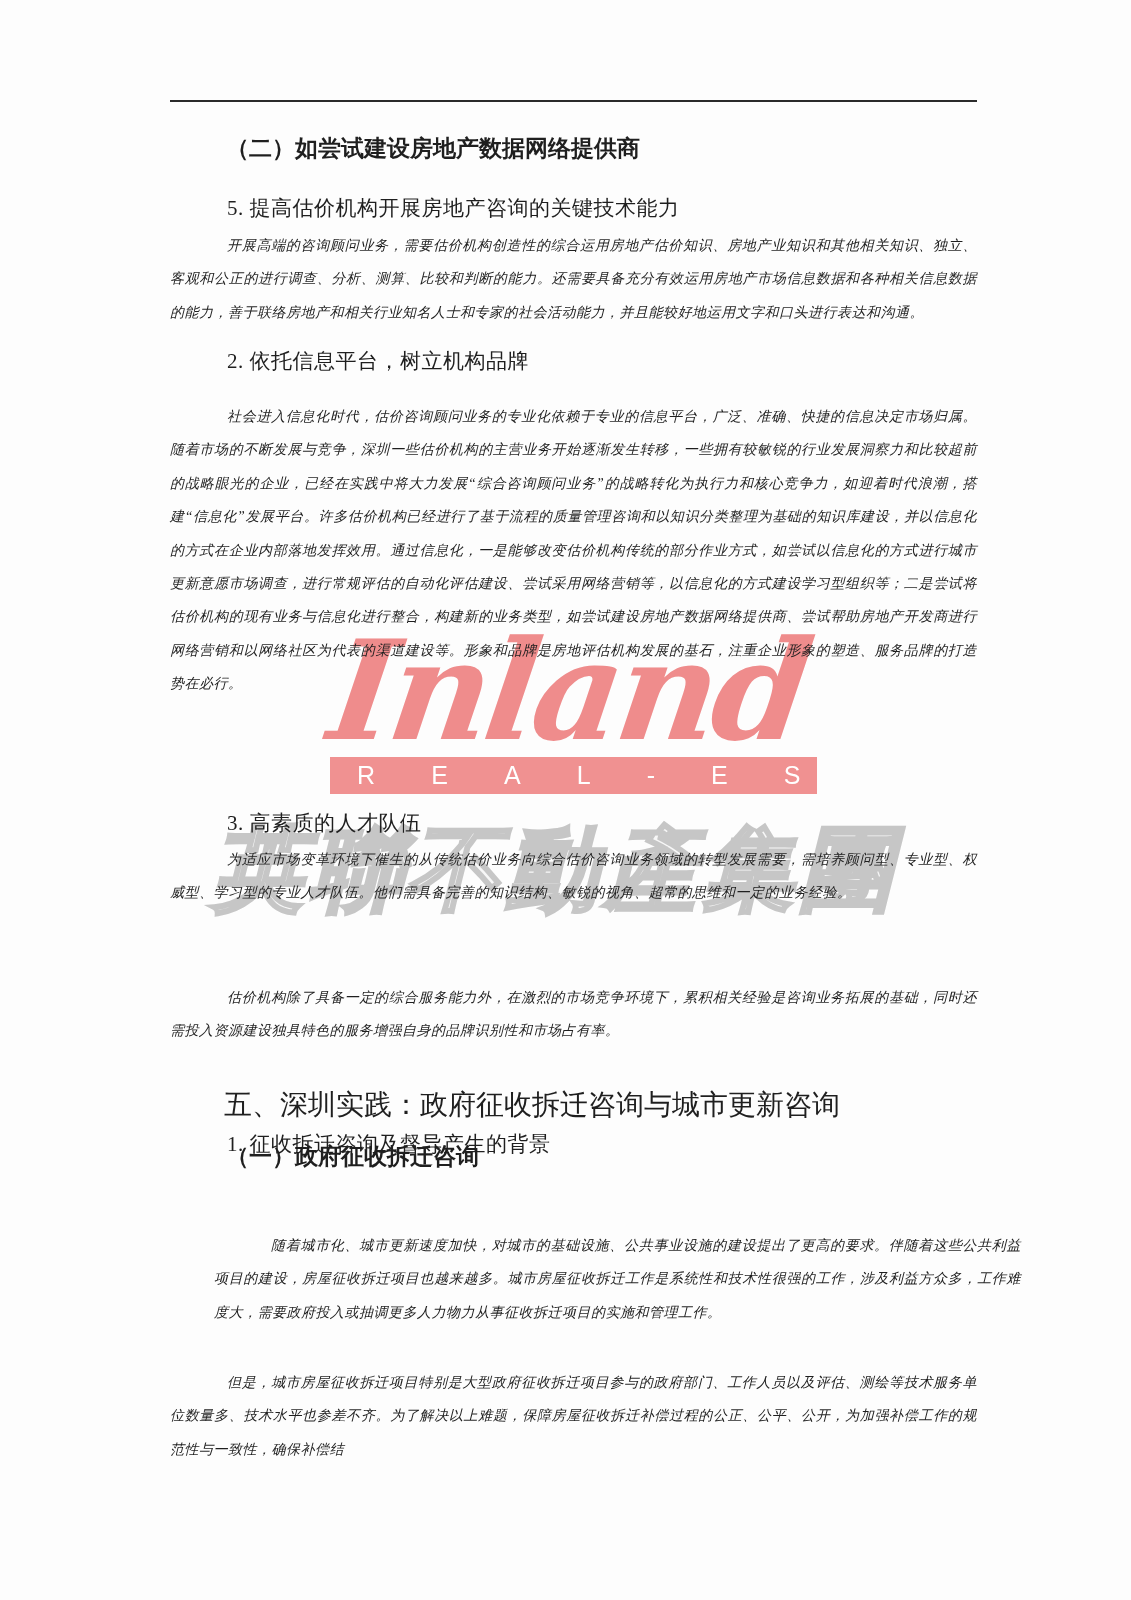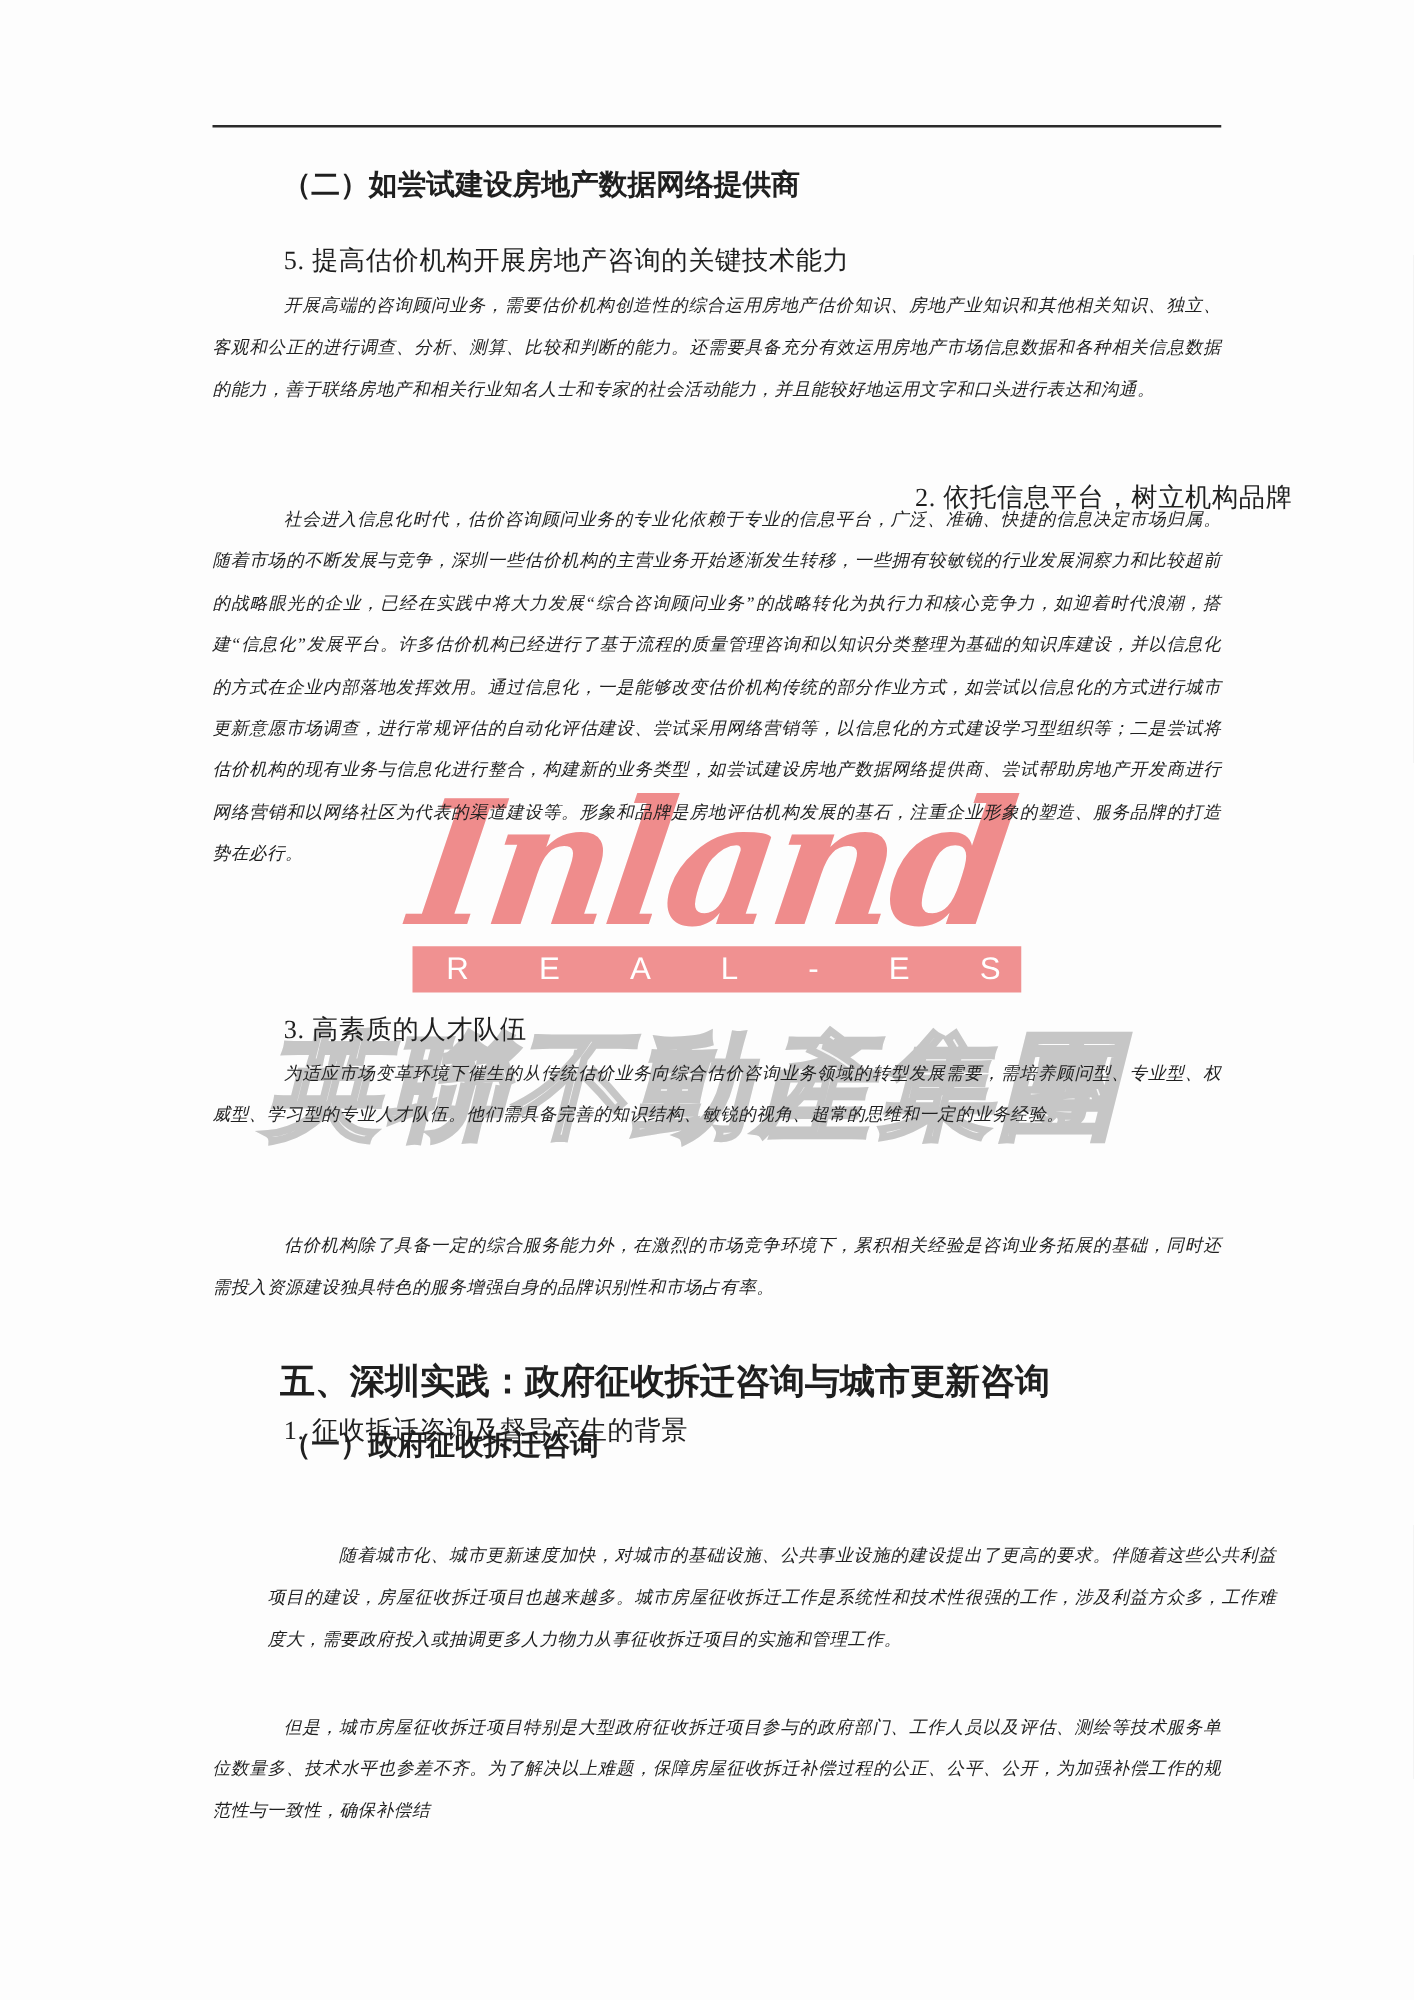--- a/index.html
+++ b/index.html
@@ -80,30 +80,30 @@
   }
   .h-sub {
     font-size: 23px;
     font-weight: bold;
     line-height: 27px;
     padding-left: 56px;
     font-family: "DejaVu Sans", "Liberation Sans", sans-serif;
   }
   .h-main {
     font-size: 28px;
-    font-weight: bold;
+    font-weight: normal;
     line-height: 32px;
     padding-left: 54px;
     font-family: "DejaVu Sans", "Liberation Sans", sans-serif;
   }
   
   #h2a   { top: 135px; }
   #sub1  { top: 196px; }
   #para1 { top: 229px; }
-  #sub2  { top: 386px; text-align: right; }
+  #sub2  { top: 349px; }
   #para2 { top: 400px; }
   #sub3  { top: 811px; }
   #para3 { top: 843px; }
   #sub4  { top: 949px; }
   #para4 { top: 981px; }
   #h1a   { top: 1089px; }
   #h2b   { top: 1143px; }
   #sub5  { top: 1132px; font-family: Liberation Serif, serif; }
   #para5 { top: 1229px; margin-left: 44px; }
   #para6 { top: 1366px; }

